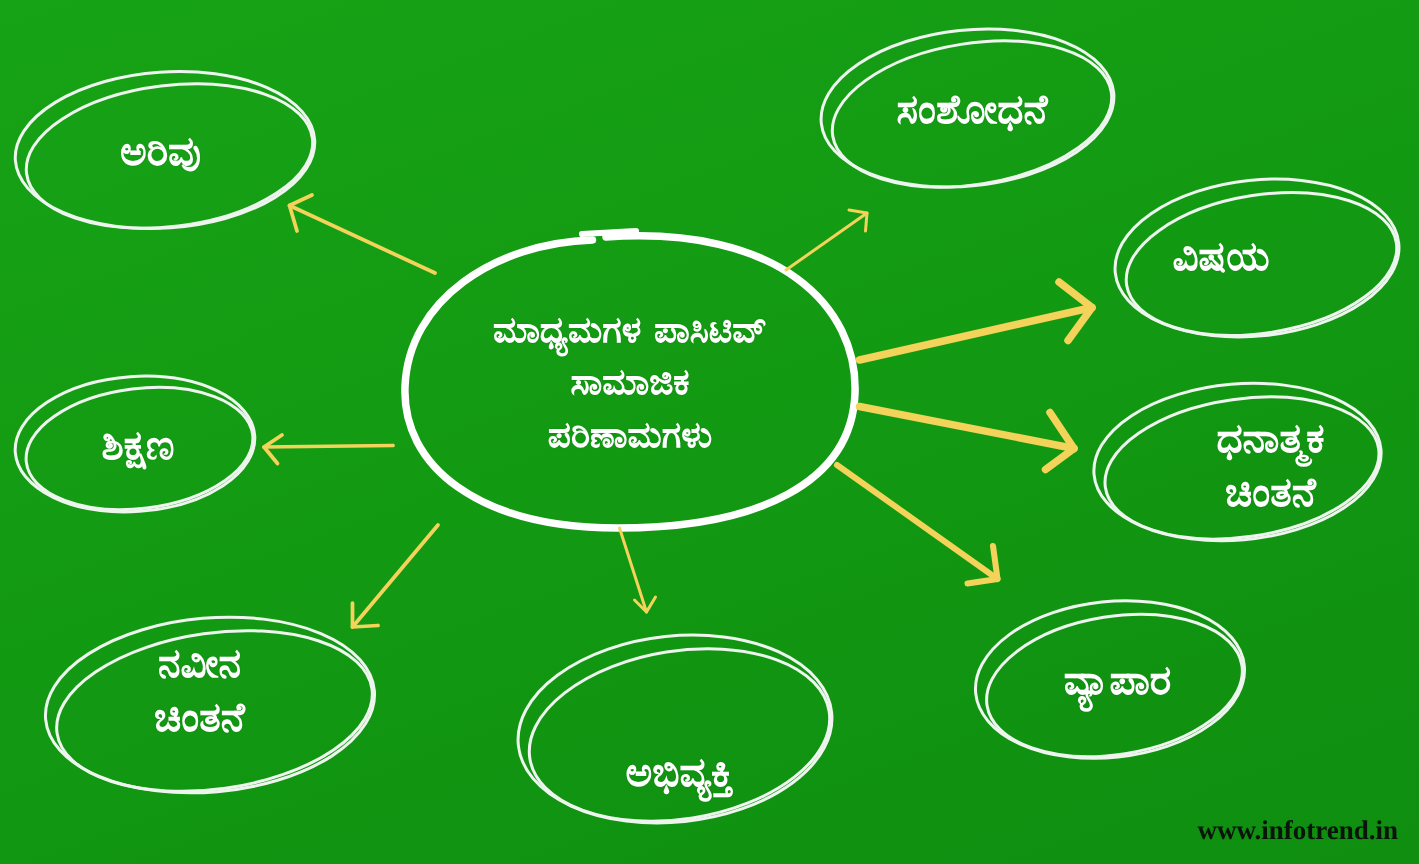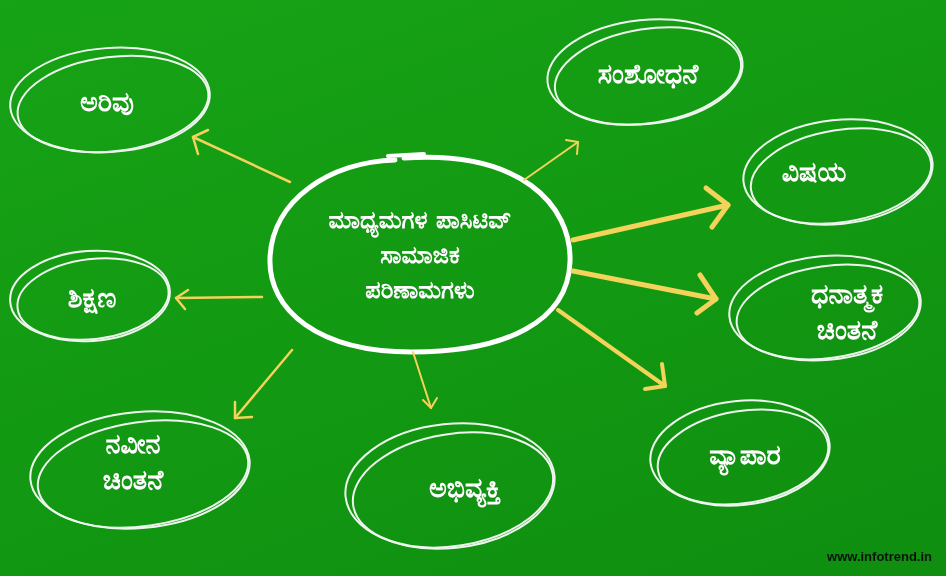--- a/index.html
+++ b/index.html
@@ -2,21 +2,21 @@
 <html><head>
 <meta charset="utf-8">
 <style>
   html, body { margin:0; padding:0; }
   body { width:946px; height:576px; overflow:hidden; background:#139a12; font-family:"DejaVu Sans", sans-serif; }
   #stage { position:relative; width:946px; height:576px; background:linear-gradient(160deg,#17a316 0%,#129812 55%,#0f8e10 100%); }
   svg.lines { position:absolute; left:0; top:0; width:946px; height:576px; }
   .label { position:absolute; color:#fff; font-weight:bold; text-align:center; line-height:1.35; transform:translate(-50%,-50%); white-space:nowrap; text-shadow:0 0 1px rgba(0,0,0,0.15); }
   .center-label { font-size:24px; line-height:1.45; }
   .node-label { font-size:27px; }
-  .watermark { position:absolute; right:14px; bottom:12px; color:#0a140a; font-family:Liberation Sans, sans-serif; font-weight:bold; font-size:13px;margin-top:20px; }
+  .watermark { position:absolute; right:14px; bottom:12px; color:#0a140a; font-family:Liberation Serif, serif; font-weight:bold; font-size:18px;margin-top:20px; }
 </style>
 </head>
 <body>
 
 <div id="stage">
 
   <svg class="lines" viewBox="0 0 946 576">
 
     <g fill="none" stroke="#ffffff" stroke-width="5" stroke-linecap="round">
       <path d="M404,158 C520,150 572,205 570,262 C568,322 505,352 412,352 C318,352 268,310 270,258 C272,200 330,162 395,160"></path>
@@ -119,21 +119,21 @@
   <div class="label node-label" style="left:847px; top:312px;">
     <div>ಧನಾತ್ಮಕ</div>
     <div>ಚಿಂತನೆ</div>
   </div>
 
   <div class="label node-label" style="left:133px; top:462px;">
     <div>ನವೀನ</div>
     <div>ಚಿಂತನೆ</div>
   </div>
 
-  <div class="label node-label" style="left:453px; top:488px;margin-left:12px;">
+  <div class="label node-label" style="left:453px; top:516px;">
     <div>ಅಭಿವ್ಯಕ್ತಿ</div>
   </div>
 
   <div class="label node-label" style="left:745px; top:455px;">
     <div>ವ್ಯಾಪಾರ</div>
   </div>
 
   <div class="watermark">www.infotrend.in</div>
 </div>
 

